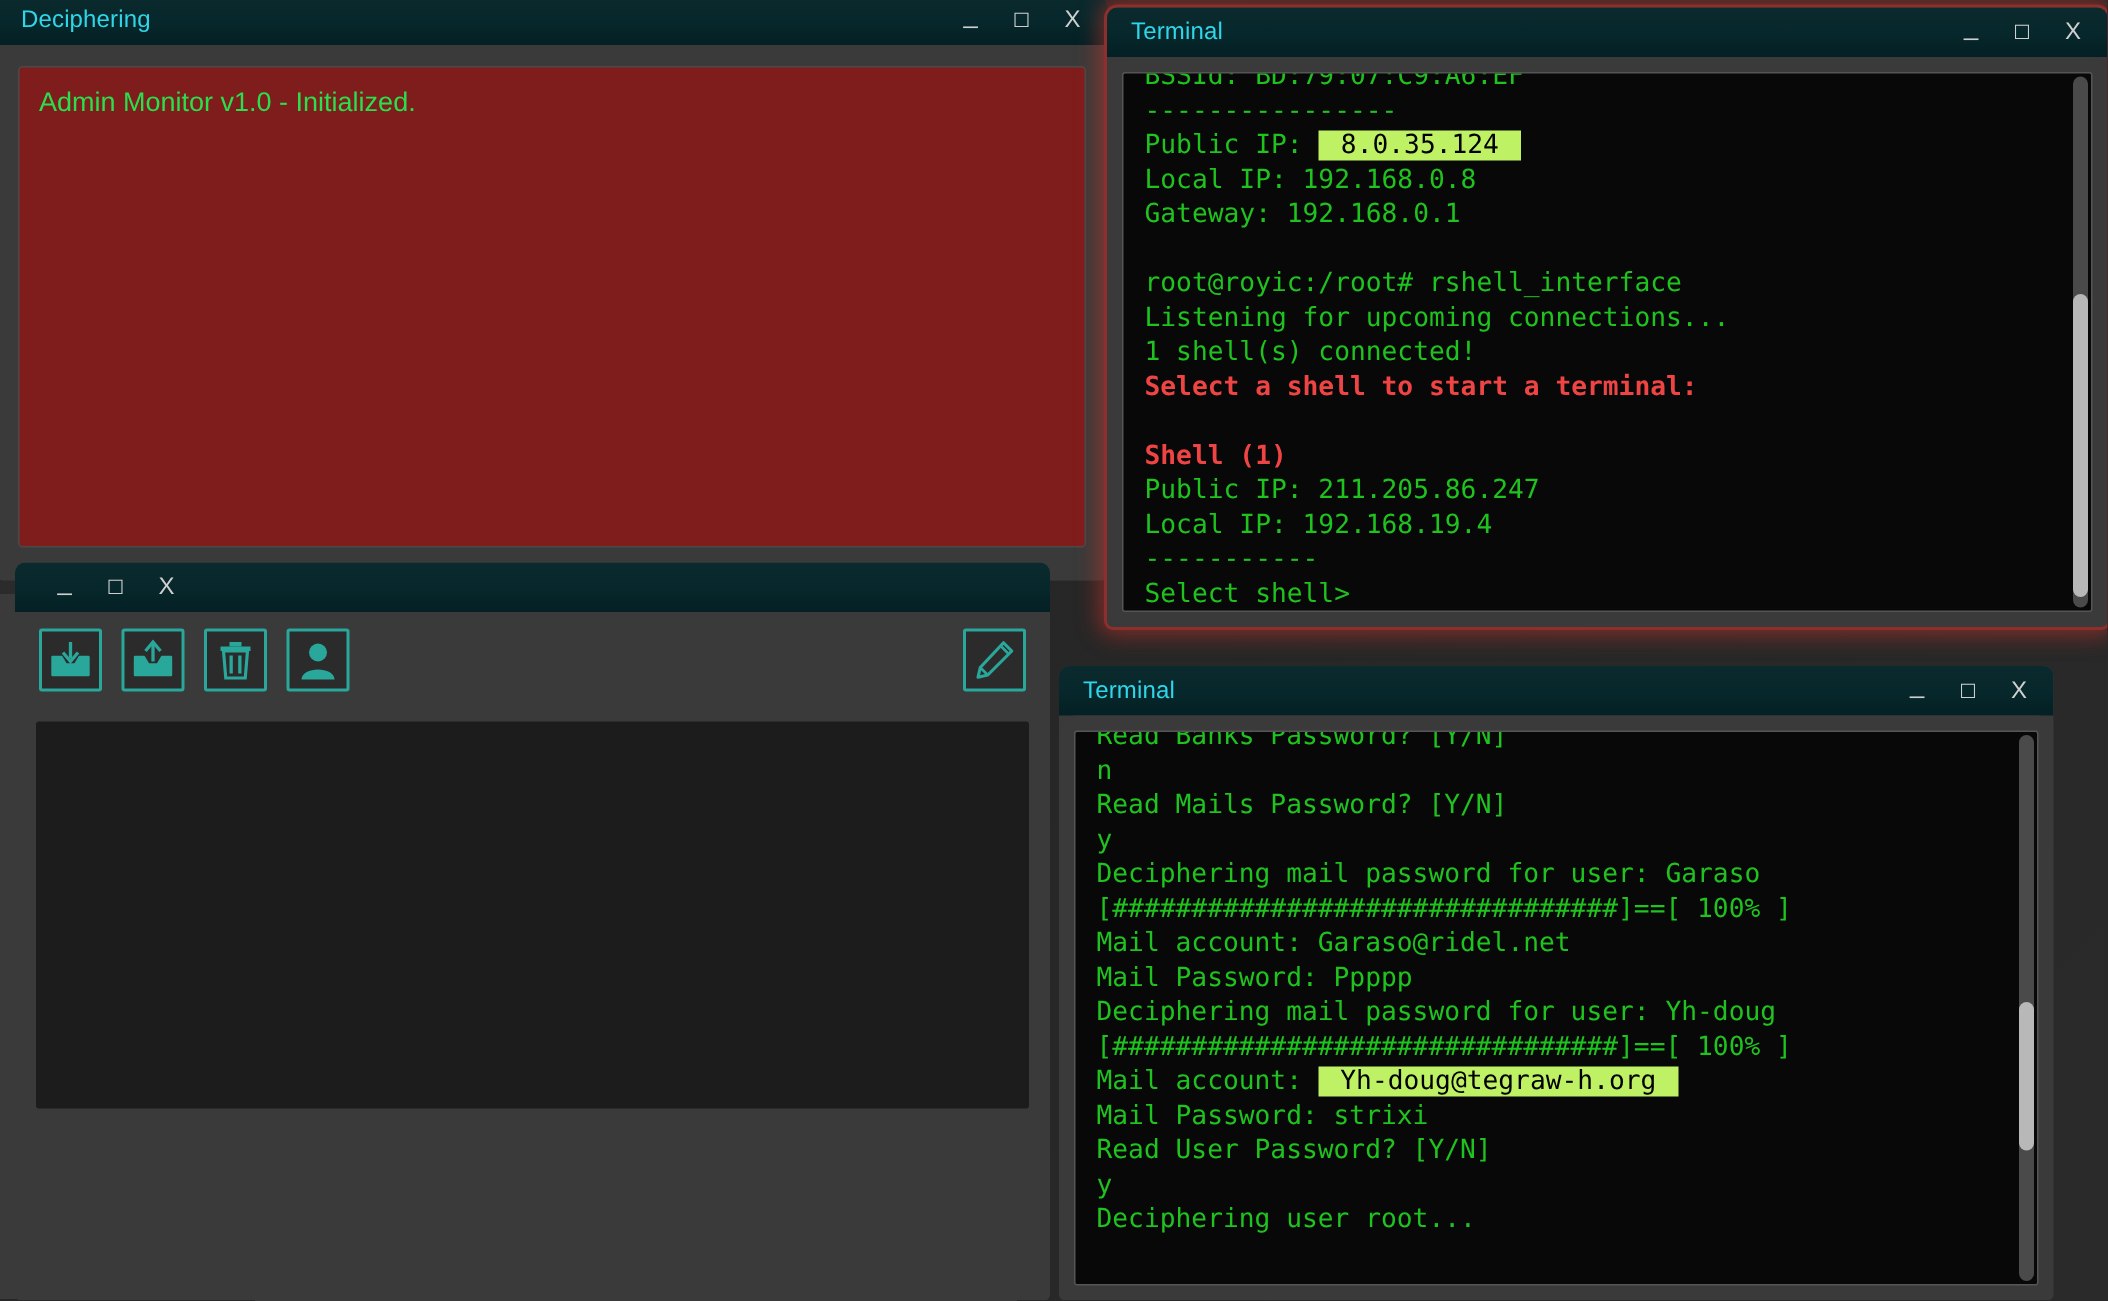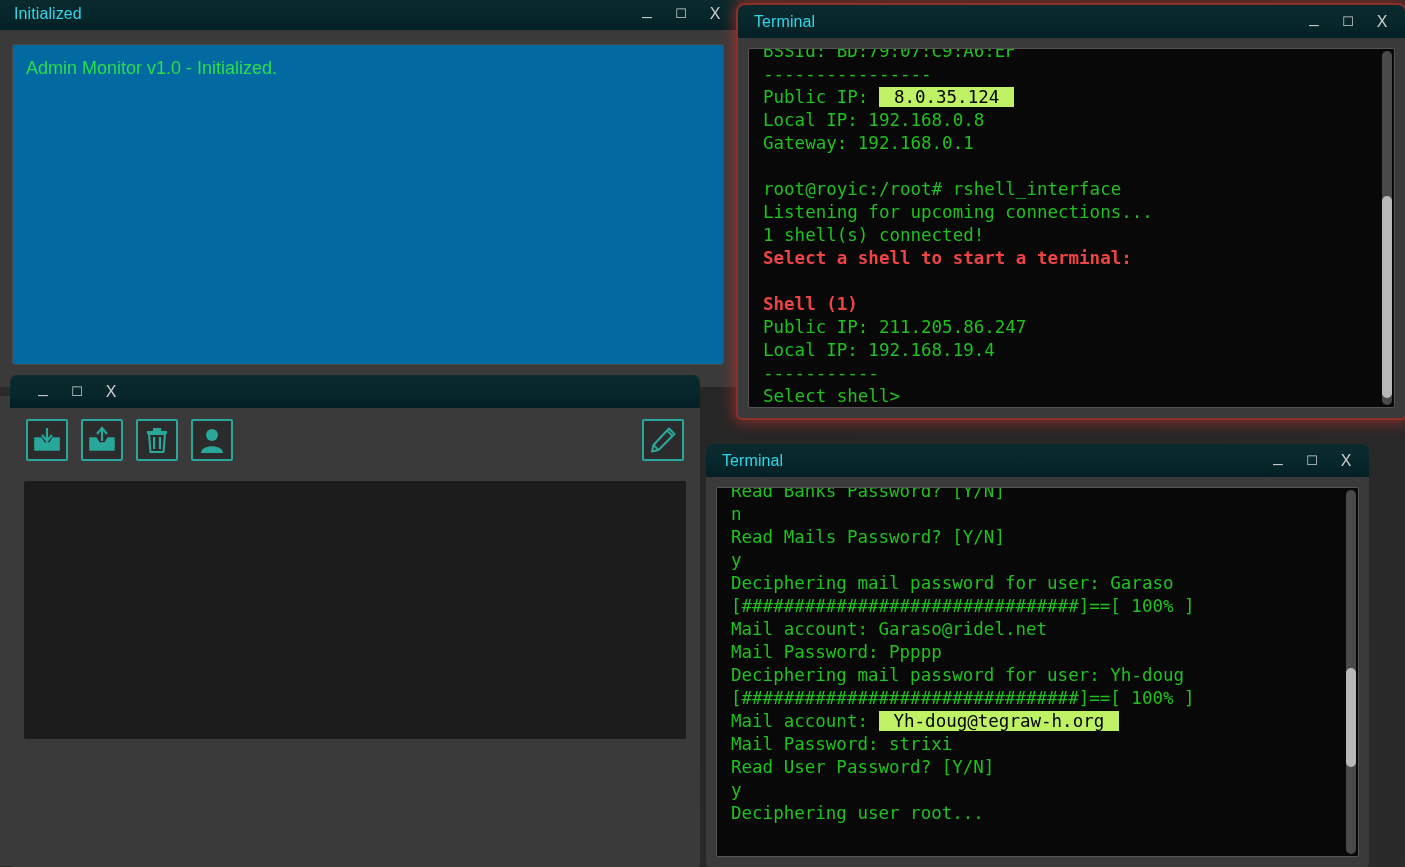--- a/index.html
+++ b/index.html
@@ -83,21 +83,21 @@
   .window.focused {
     box-shadow: 0 0 0 2px #8d2f2c, 0 0 14px 5px rgba(200, 50, 40, 0.55);
   }
 
   
   #adminmonitor { left: -2px; top: -3px; width: 740px; height: 390px; }
   #adminmonitor .body { padding: 14px 14px 22px 14px; }
   .mon-console {
     width: 100%;
     height: 100%;
-    background: #0369a1;
+    background: #7f1d1d;
     border: 1px solid #4a4a4a;
     border-radius: 3px;
     padding: 10px 13px;
     overflow: hidden;
   }
   .mon-line {
     color: #2ade4d;
     font-family: "Liberation Sans", sans-serif;
     font-size: 18px;
     line-height: 26px;
@@ -222,21 +222,21 @@
 <div id="desktop">
 
   <div class="bg-window" style="left:-14px; top:396px; width:34px; height:470px;">
     <div class="bg-icon-sliver" style="left:2px; top:36px;">⚬</div>
     <div class="bg-icon-sliver" style="left:2px; top:78px;">⚬</div>
 
   </div>
 
   <div class="window" id="adminmonitor">
     <div class="titlebar">
-      <div class="title">Initialized</div>
+      <div class="title">Deciphering</div>
       <div class="wbtns">
         <div class="wbtn min">_</div>
         <div class="wbtn max">☐</div>
         <div class="wbtn close">X</div>
       </div>
     </div>
     <div class="body">
       <div class="mon-console" id="mon-console">
           <div class="mon-line">Admin Monitor v1.0 - Initialized.</div>
         </div>

